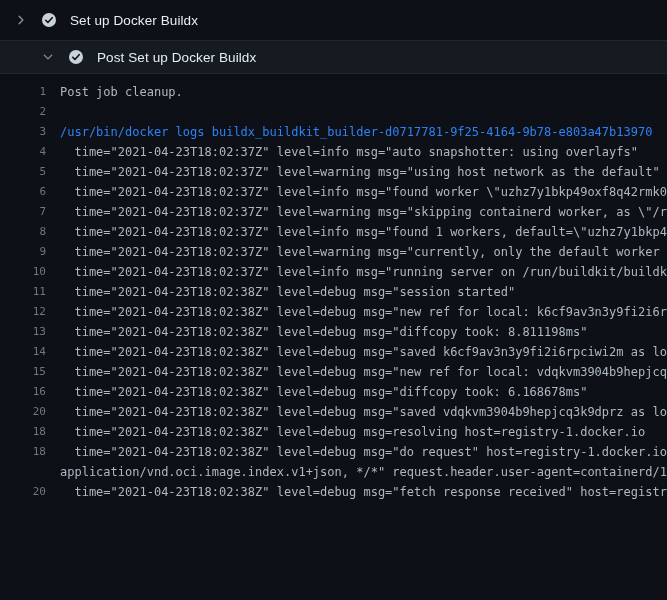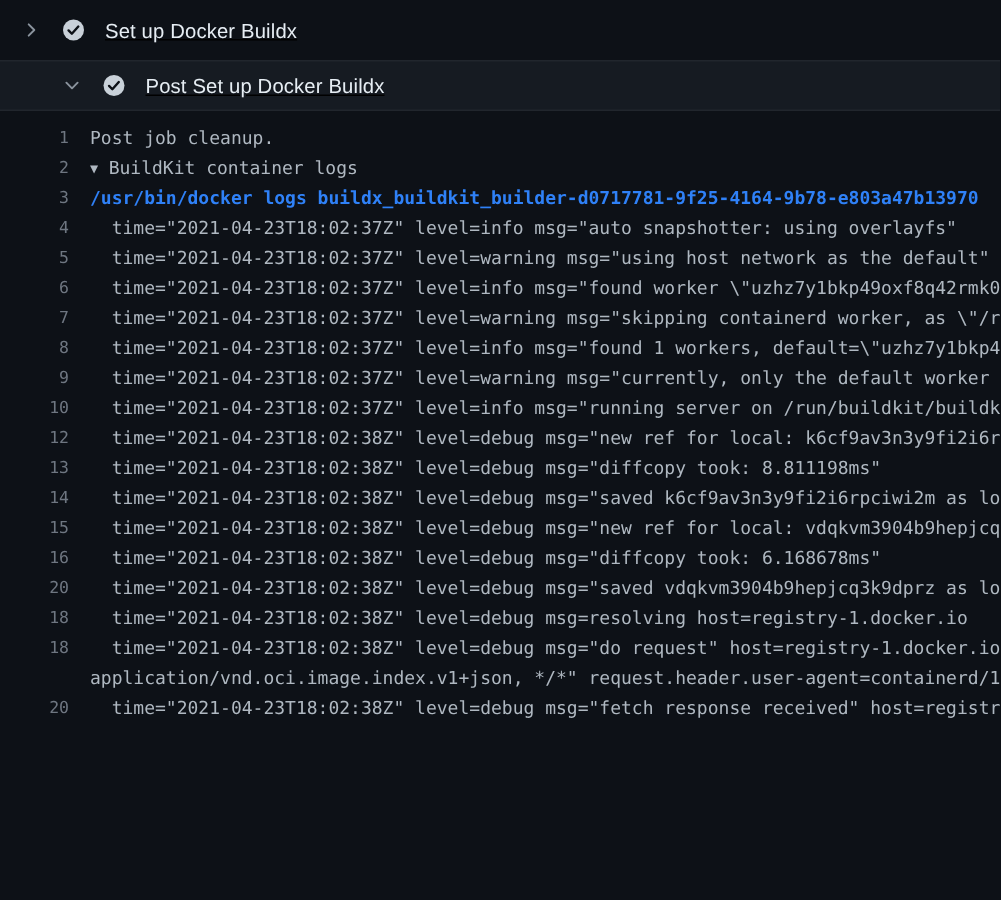--- a/index.html
+++ b/index.html
@@ -7,41 +7,41 @@
     --title-color:#e6edf3; --log-color:#afb8c1; --line-num-color:#6e7681;
     --command-color:#2f81f7; --icon-gray:#8b949e; --check-fill:#c9d1d9; --check-mark:#0d1117;
   }
   *{box-sizing:border-box;}
   html,body{margin:0;padding:0;background:var(--bg);}
   .app{
     width:667px;height:600px;overflow:hidden;background:var(--bg);
     font-family:"Liberation Sans", sans-serif;position:relative;
   }
   .step-row{
-    display:flex;align-items:center;height:40px;padding:0 14px;gap:13px;cursor:pointer;text-decoration:underline;
+    display:flex;align-items:center;height:40px;padding:0 14px;gap:13px;cursor:pointer;
   }
   .step-row.expanded{
     height:34px;background:var(--header-bg);
     border-top:1px solid var(--border);border-bottom:1px solid var(--border);padding-left:41px;
   }
   .chev{width:14px;height:14px;flex:none;display:flex;align-items:center;justify-content:center;}
   .check{width:16px;height:16px;flex:none;display:flex;align-items:center;justify-content:center;}
   .step-title{color:var(--title-color);font-size:13.5px;letter-spacing:.1px;}
   .log-body{
     padding-top:8px;
     font-family:"DejaVu Sans Mono","Liberation Mono",monospace;
     font-size:12px;
   }
   .log-row{display:flex;height:20px;line-height:20px;white-space:pre;overflow:hidden;}
   .log-row .ln{
     width:46px;flex:none;text-align:right;color:var(--line-num-color);
     font-size:11px;cursor:pointer;
   }
   .log-row .lt{padding-left:14px;color:var(--log-color);flex:none;}
-  .log-row.command .lt{color:var(--command-color);font-weight:bold;}
+  .log-row.command .lt{color:var(--command-color);}
   .log-row.group .toggle{
     display:inline-block;font-size:9px;color:var(--log-color);
     margin-right:7px;transform:translateY(-1px);cursor:pointer;
   }
 </style>
 </head>
 <body>
 
 <div class="app">
 
@@ -72,29 +72,30 @@
       <svg width="16" height="16" viewBox="0 0 16 16">
           <circle cx="8" cy="8" r="7" fill="var(--check-fill)"></circle>
           <path d="M4.7 8.3l2.2 2.2 4.3-4.8" stroke="var(--check-mark)" stroke-width="1.6" fill="none" stroke-linecap="round" stroke-linejoin="round"></path>
         </svg>
     </span>
     <span class="step-title">Post Set up Docker Buildx</span>
   </div>
 
   <div class="log-body">
       <div class="log-row plain"><span class="ln">1</span><span class="lt">Post job cleanup.</span></div>
-      <div class="log-row group"><span class="ln">2</span><span class="lt"><span class="toggle">▼</span><span>BuildKit container logs</span></span></div>
+      <div class="log-row group"><span class="ln">2</span></div>
       <div class="log-row command"><span class="ln">3</span><span class="lt">/usr/bin/docker logs buildx_buildkit_builder-d0717781-9f25-4164-9b78-e803a47b13970</span></div>
       <div class="log-row plain"><span class="ln">4</span><span class="lt">  time="2021-04-23T18:02:37Z" level=info msg="auto snapshotter: using overlayfs"</span></div>
       <div class="log-row plain"><span class="ln">5</span><span class="lt">  time="2021-04-23T18:02:37Z" level=warning msg="using host network as the default"</span></div>
       <div class="log-row plain"><span class="ln">6</span><span class="lt">  time="2021-04-23T18:02:37Z" level=info msg="found worker \"uzhz7y1bkp49oxf8q42rmk0xj</span></div>
       <div class="log-row plain"><span class="ln">7</span><span class="lt">  time="2021-04-23T18:02:37Z" level=warning msg="skipping containerd worker, as \"/run</span></div>
       <div class="log-row plain"><span class="ln">8</span><span class="lt">  time="2021-04-23T18:02:37Z" level=info msg="found 1 workers, default=\"uzhz7y1bkp49o</span></div>
       <div class="log-row plain"><span class="ln">9</span><span class="lt">  time="2021-04-23T18:02:37Z" level=warning msg="currently, only the default worker ca</span></div>
       <div class="log-row plain"><span class="ln">10</span><span class="lt">  time="2021-04-23T18:02:37Z" level=info msg="running server on /run/buildkit/buildkit</span></div>
+      <div class="log-row plain"><span class="ln">11</span><span class="lt">  time="2021-04-23T18:02:38Z" level=debug msg="session started"</span></div>
       <div class="log-row plain"><span class="ln">12</span><span class="lt">  time="2021-04-23T18:02:38Z" level=debug msg="new ref for local: k6cf9av3n3y9fi2i6rpc</span></div>
       <div class="log-row plain"><span class="ln">13</span><span class="lt">  time="2021-04-23T18:02:38Z" level=debug msg="diffcopy took: 8.811198ms"</span></div>
       <div class="log-row plain"><span class="ln">14</span><span class="lt">  time="2021-04-23T18:02:38Z" level=debug msg="saved k6cf9av3n3y9fi2i6rpciwi2m as loca</span></div>
       <div class="log-row plain"><span class="ln">15</span><span class="lt">  time="2021-04-23T18:02:38Z" level=debug msg="new ref for local: vdqkvm3904b9hepjcq3k</span></div>
       <div class="log-row plain"><span class="ln">16</span><span class="lt">  time="2021-04-23T18:02:38Z" level=debug msg="diffcopy took: 6.168678ms"</span></div>
       <div class="log-row plain"><span class="ln">20</span><span class="lt">  time="2021-04-23T18:02:38Z" level=debug msg="saved vdqkvm3904b9hepjcq3k9dprz as loca</span></div>
       <div class="log-row plain"><span class="ln">18</span><span class="lt">  time="2021-04-23T18:02:38Z" level=debug msg=resolving host=registry-1.docker.io</span></div>
       <div class="log-row plain"><span class="ln">18</span><span class="lt">  time="2021-04-23T18:02:38Z" level=debug msg="do request" host=registry-1.docker.io r</span></div>
       <div class="log-row cont"><span class="ln"></span><span class="lt">application/vnd.oci.image.index.v1+json, */*" request.header.user-agent=containerd/1.4</span></div>
       <div class="log-row plain"><span class="ln">20</span><span class="lt">  time="2021-04-23T18:02:38Z" level=debug msg="fetch response received" host=registry-</span></div>

